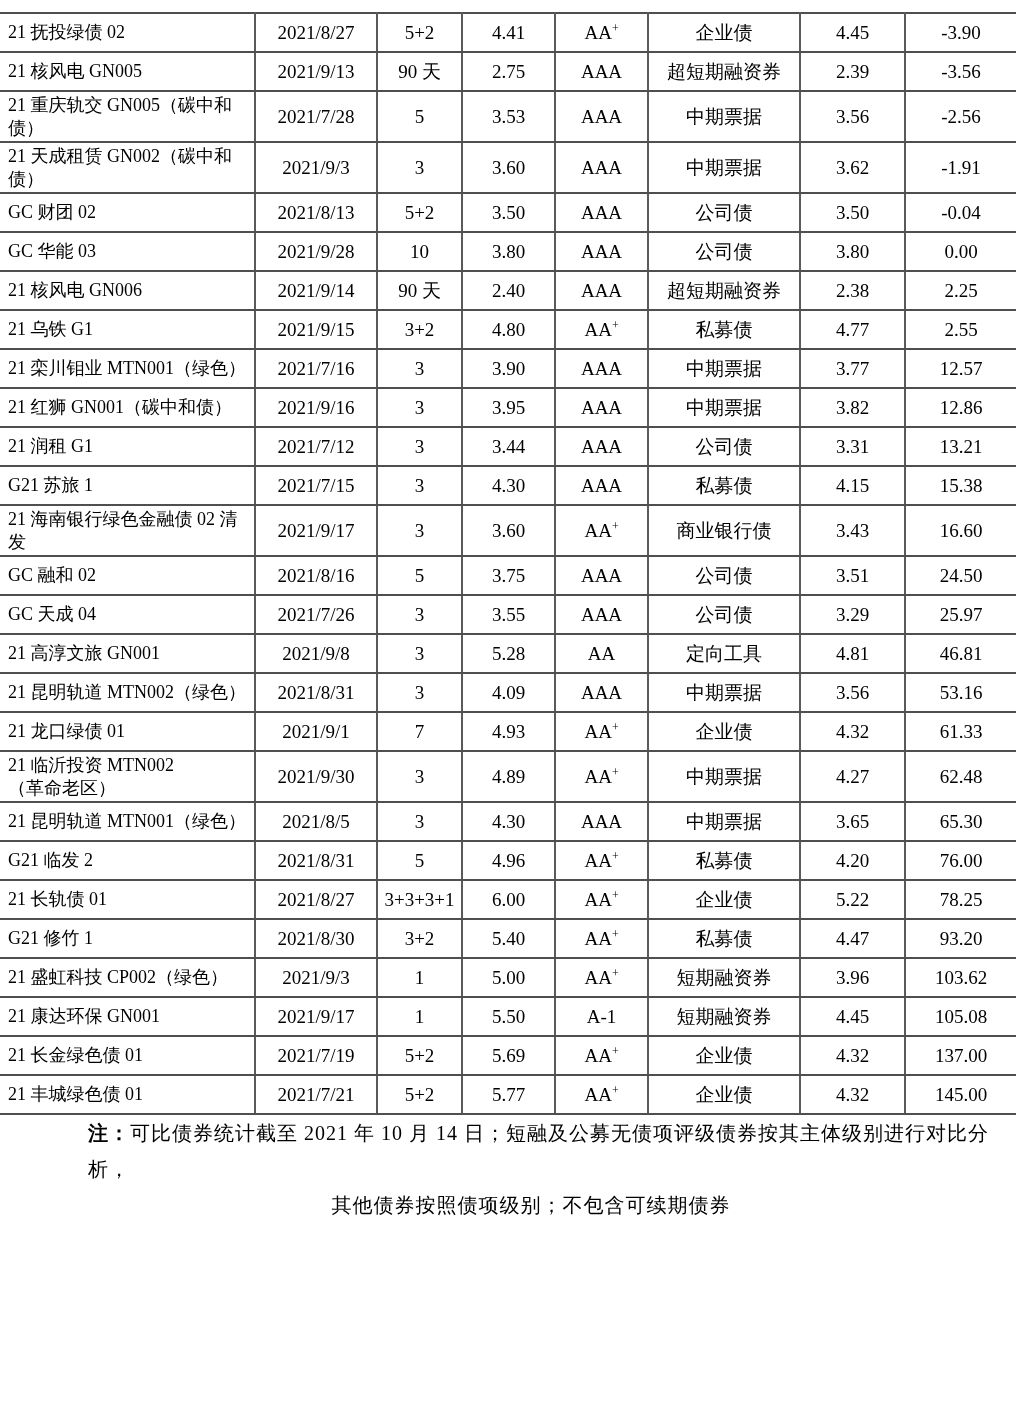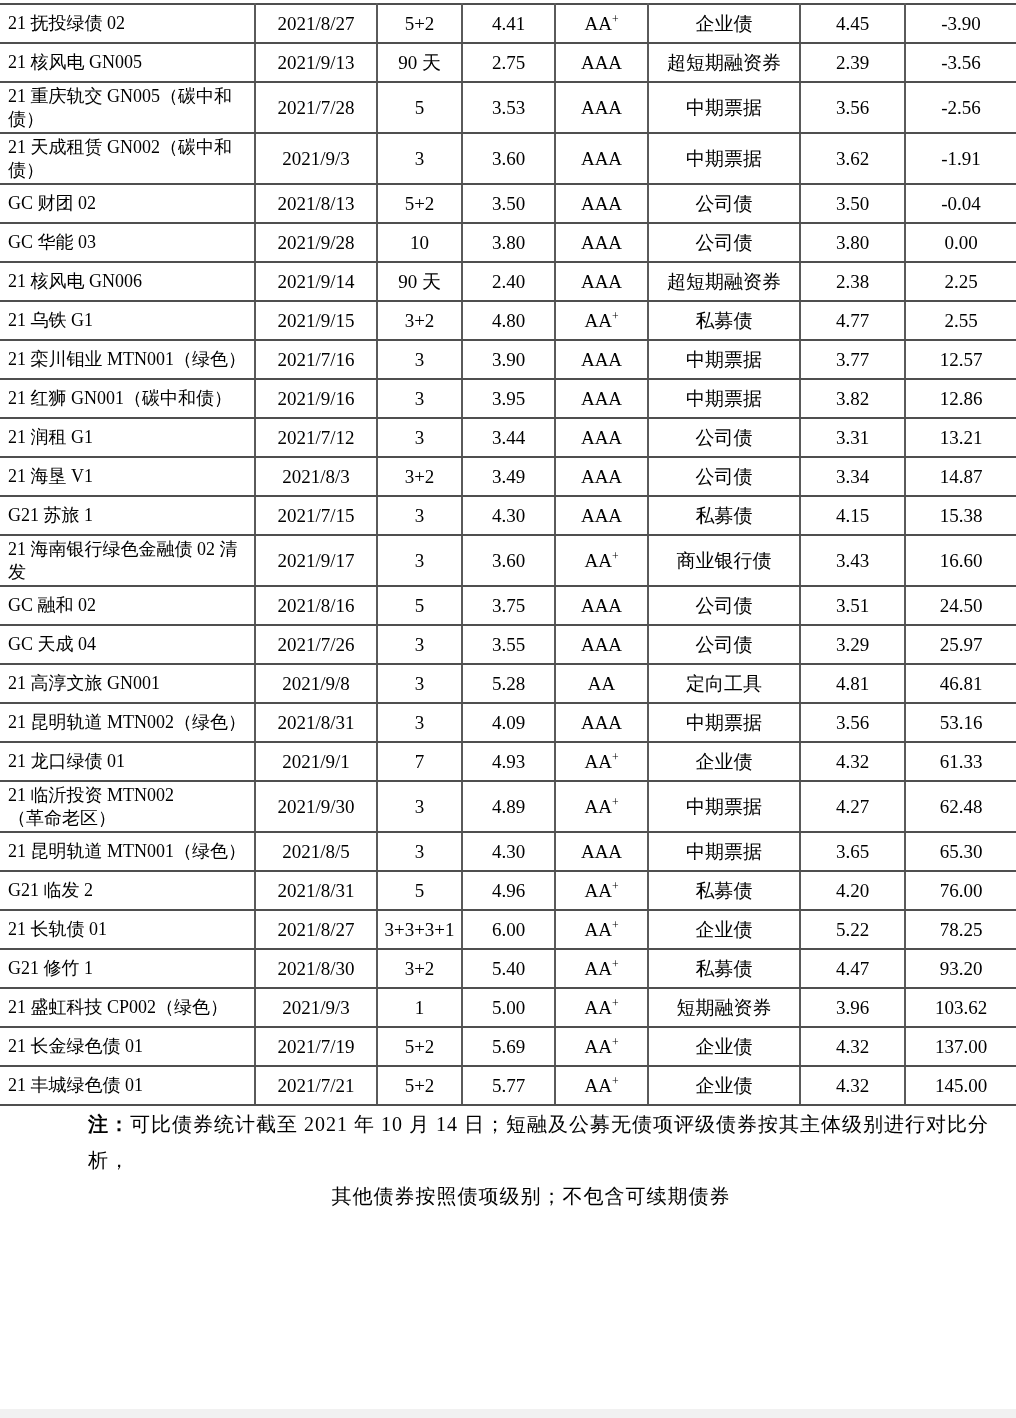--- a/index.html
+++ b/index.html
@@ -9,21 +9,21 @@
     background: #ffffff;
     font-family: "Liberation Serif", "DejaVu Serif", serif;
     color: #000;
     overflow: hidden;
   }
   .page { position: relative; width: 1016px; height: 1418px; }
   table.bond-table {
     width: 1016px;
     border-collapse: collapse;
     table-layout: fixed;
-    margin-top: 3px;
+    margin-top: 12px;
     border-top: 2px solid #4f4f4f;
     font-size: 19px;
   }
   table.bond-table td {
     border-bottom: 2px solid #4f4f4f;
     border-left: 2px solid #5a5a5a;
     text-align: center;
     vertical-align: middle;
     height: 39px;
     padding: 2px 4px;
@@ -179,30 +179,20 @@
           <td class="name-cell">21 润租 G1</td>
           <td>2021/7/12</td>
           <td>3</td>
           <td>3.44</td>
           <td>AAA</td>
           <td>公司债</td>
           <td>3.31</td>
           <td>13.21</td>
         </tr>
         <tr>
-          <td class="name-cell">21 海垦 V1</td>
-          <td>2021/8/3</td>
-          <td>3+2</td>
-          <td>3.49</td>
-          <td>AAA</td>
-          <td>公司债</td>
-          <td>3.34</td>
-          <td>14.87</td>
-        </tr>
-        <tr>
           <td class="name-cell">G21 苏旅 1</td>
           <td>2021/7/15</td>
           <td>3</td>
           <td>4.30</td>
           <td>AAA</td>
           <td>私募债</td>
           <td>4.15</td>
           <td>15.38</td>
         </tr>
         <tr>
@@ -320,20 +310,30 @@
           <td class="name-cell">21 盛虹科技 CP002（绿色）</td>
           <td>2021/9/3</td>
           <td>1</td>
           <td>5.00</td>
           <td>AA<sup>+</sup></td>
           <td>短期融资券</td>
           <td>3.96</td>
           <td>103.62</td>
         </tr>
         <tr>
+          <td class="name-cell">21 康达环保 GN001</td>
+          <td>2021/9/17</td>
+          <td>1</td>
+          <td>5.50</td>
+          <td>A-1</td>
+          <td>短期融资券</td>
+          <td>4.45</td>
+          <td>105.08</td>
+        </tr>
+        <tr>
           <td class="name-cell">21 长金绿色债 01</td>
           <td>2021/7/19</td>
           <td>5+2</td>
           <td>5.69</td>
           <td>AA<sup>+</sup></td>
           <td>企业债</td>
           <td>4.32</td>
           <td>137.00</td>
         </tr>
         <tr>

